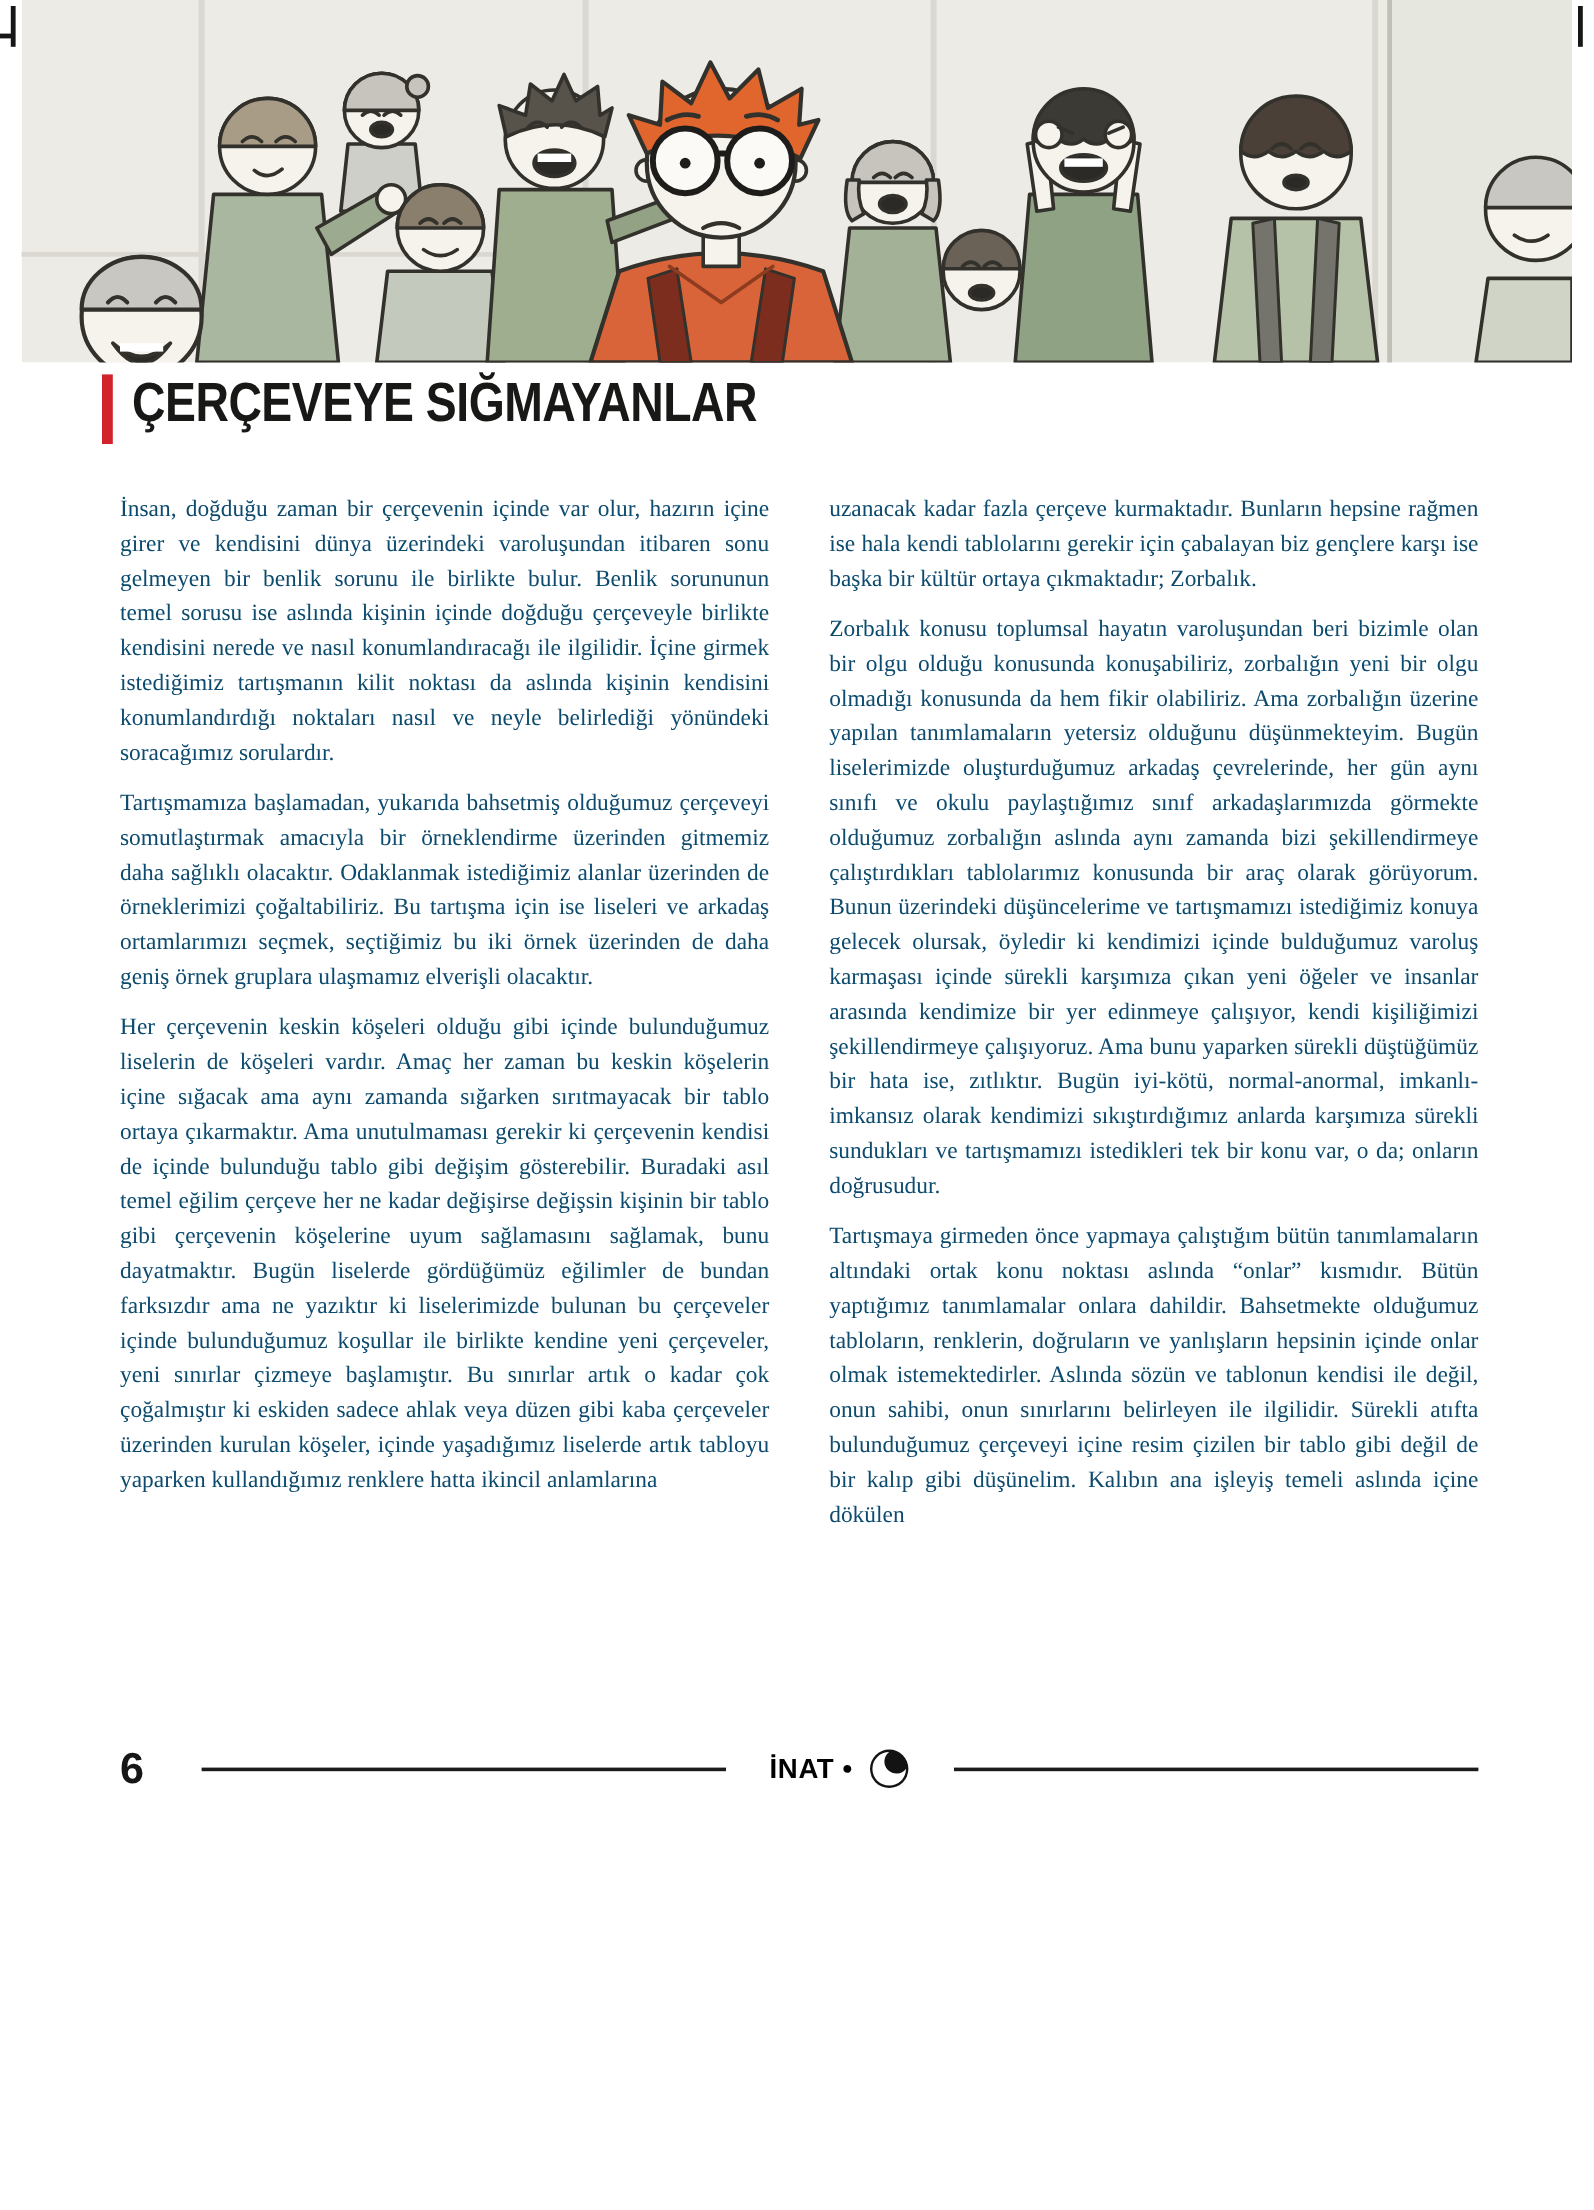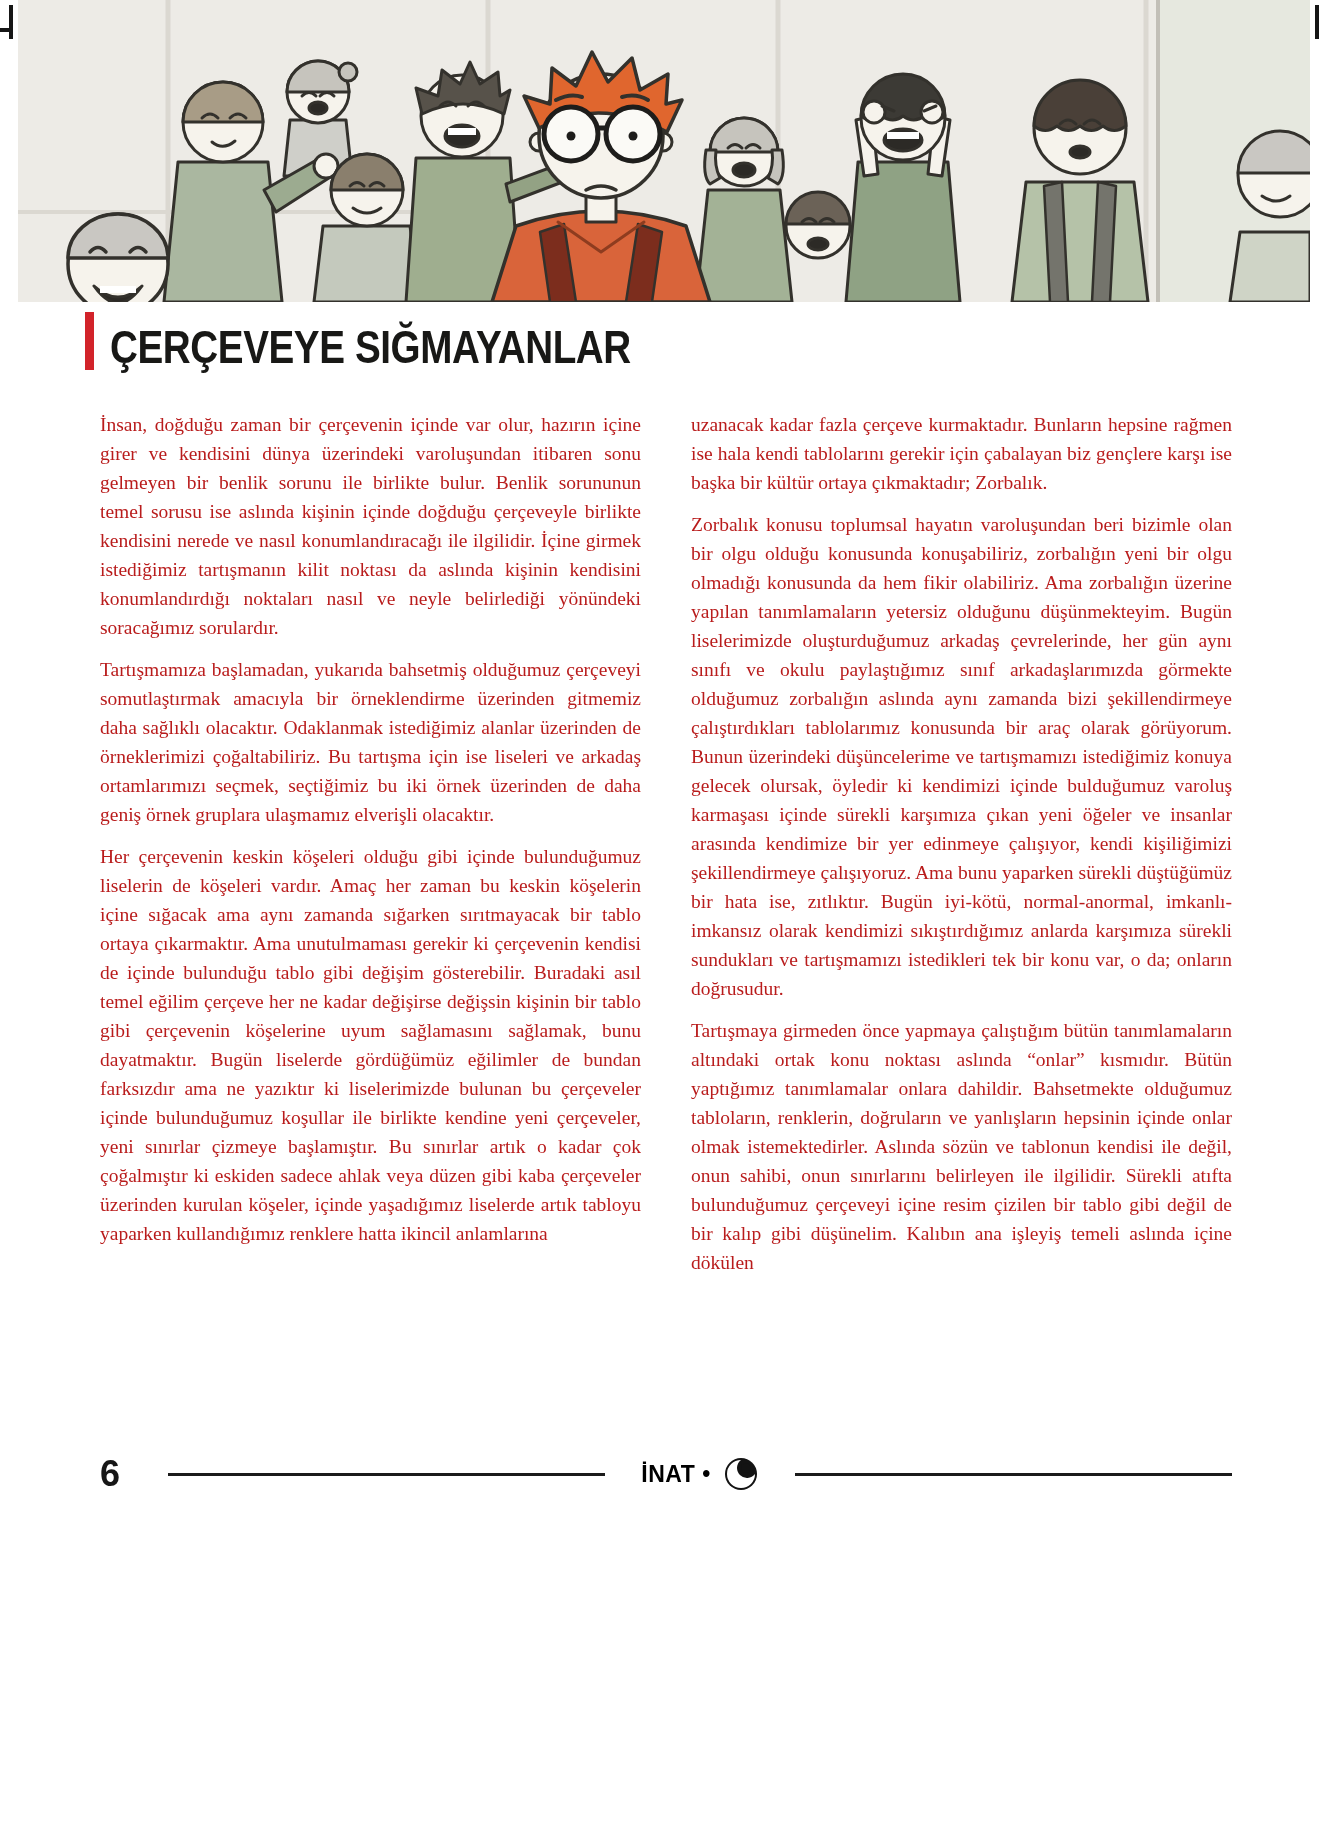--- a/index.html
+++ b/index.html
@@ -11,42 +11,42 @@
   }
   
   .mark { position:absolute; background:#161616; }
   .mark-tl-v { left:9px;  top:5px;  width:4px;  height:34px; }
   .mark-tl-h { left:0;    top:28px; width:12px; height:4px;  }
   .mark-tr-v { right:9px; top:5px;  width:4px;  height:34px; }
 
   .banner { position:absolute; left:18px; top:0; width:1292px; height:302px; display:block; }
 
   .title-block { position:absolute; left:85px; top:312px; }
-  .title-row { display:flex; align-items:flex-end; }
+  .title-row { display:flex; align-items:flex-start; }
   .accent-bar { width:9px; height:58px; margin-right:16px; flex:0 0 auto; }
   .title {
     margin:0; font-family:"Liberation Sans", sans-serif;
     font-weight:800; font-size:46px; line-height:1; color:#181816;
     transform:scaleX(0.84); transform-origin:left center; white-space:nowrap;
     letter-spacing:-0.5px;
   }
   .author {
     margin:10px 0 0 25px; font-family:"Liberation Sans", sans-serif;
     font-size:21px; color:#262623;
   }
 
   .columns {
     position:absolute; left:100px; top:410px; width:1132px;
     display:flex; gap:50px;
   }
   .col { width:541px; }
   .col p {
     margin:0 0 13px 0;
     font-size:19.5px; line-height:29px;
-    text-align:justify; color:#b91c1c;
+    text-align:justify; color:#0c4a6e;
   }
 
   .footer {
     position:absolute; left:100px; top:1452px; width:1132px; height:44px;
     display:flex; align-items:center;
   }
   .page-num {
     font-family:"Liberation Sans", sans-serif; font-weight:700;
     font-size:36px; color:#161616; margin-right:48px; line-height:1;
   }

